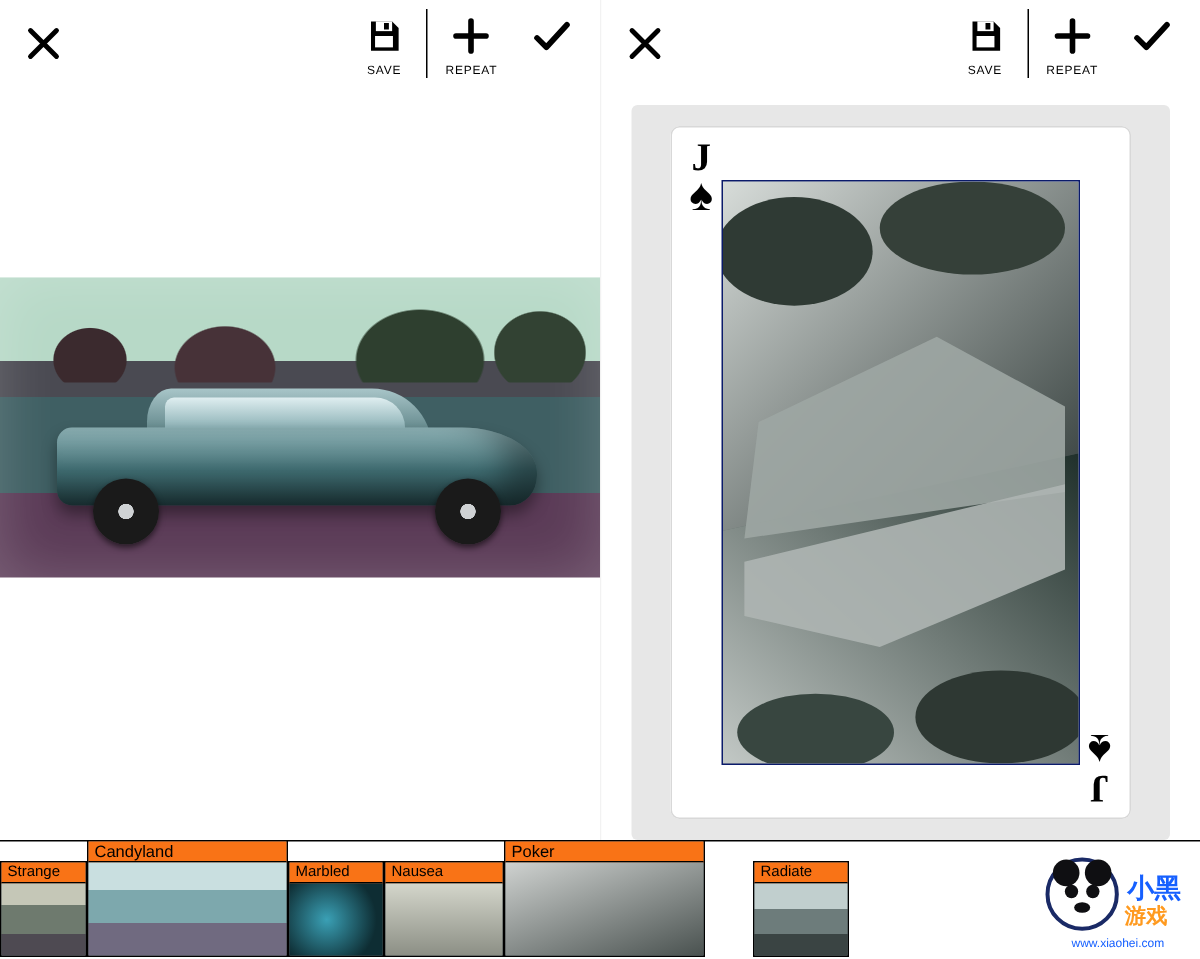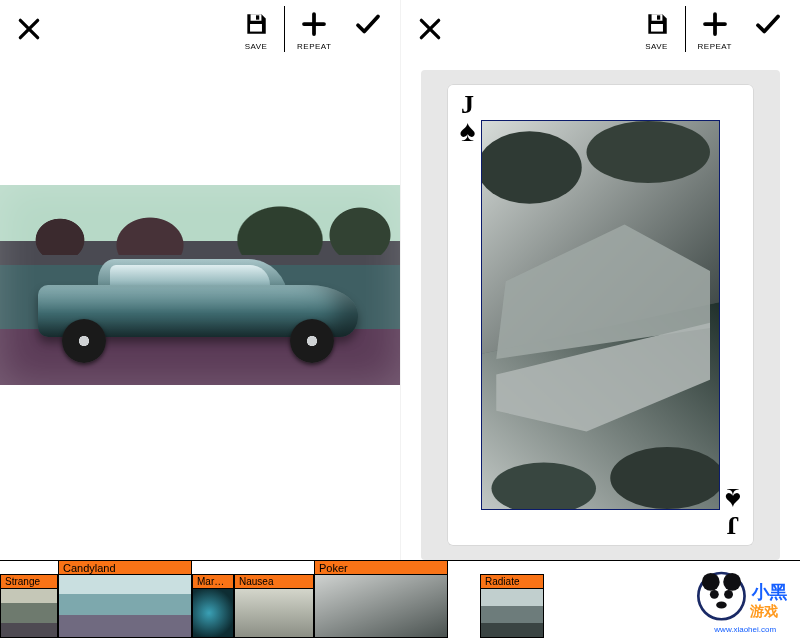--- a/index.html
+++ b/index.html
@@ -263,21 +263,21 @@
 
 <div class="strip" id="strip">
     <div class="thumb" style="width: 58px;">
       <div class="tl">Strange</div>
       <div class="img g-strange"></div>
     </div>
     <div class="thumb sel" style="width: 134px;">
       <div class="tl">Candyland</div>
       <div class="img g-candy"></div>
     </div>
-    <div class="thumb" style="width: 42px;">
+    <div class="thumb" style="width: 64px;">
       <div class="tl">Marbled</div>
       <div class="img g-marble"></div>
     </div>
     <div class="thumb" style="width: 80px;">
       <div class="tl">Nausea</div>
       <div class="img g-nausea"></div>
     </div>
     <div class="thumb sel" style="width: 134px;">
       <div class="tl">Poker</div>
       <div class="img g-poker"></div>

